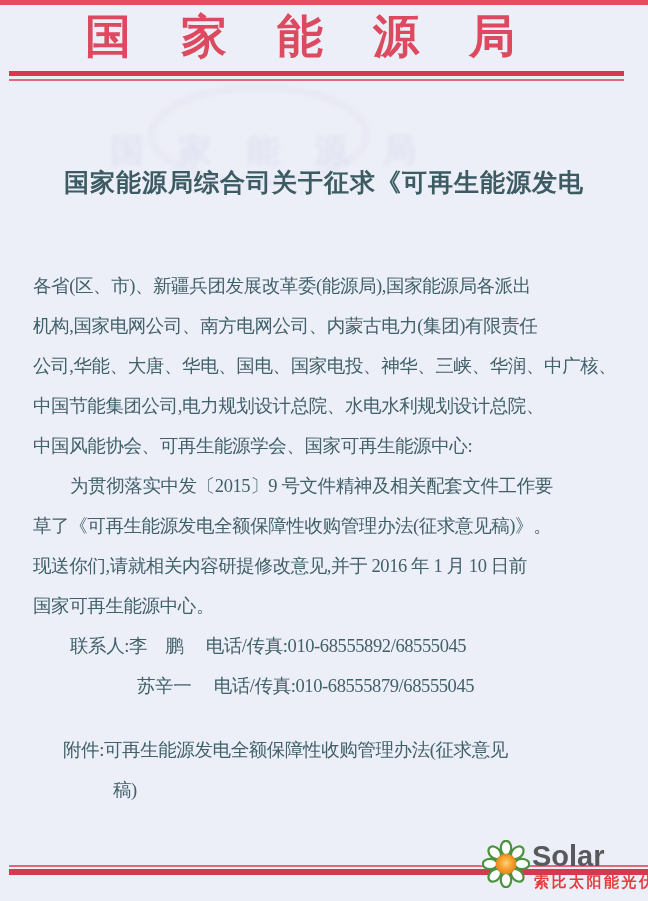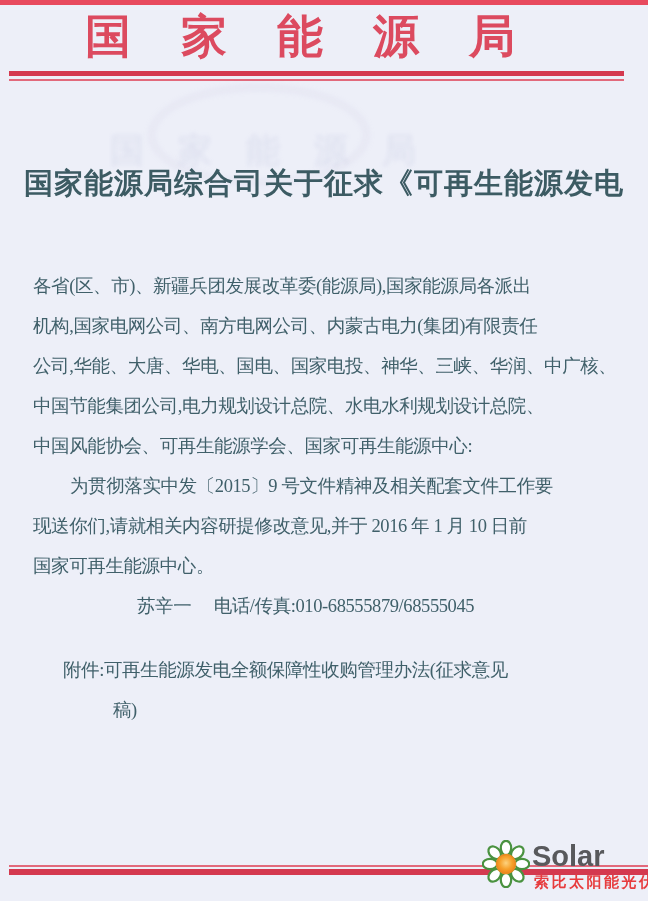--- a/index.html
+++ b/index.html
@@ -43,21 +43,21 @@
     font-size: 34px; font-weight: bold;
     color: rgba(150,158,200,0.13);
     letter-spacing: 34px; white-space: nowrap;
     filter: blur(2px);
   }
 
   
   .doc-title {
     position: absolute; left: 0; top: 160px; width: 648px;
     margin: 0; text-align: center;
-    font-size: 29px; line-height: 46px; font-weight: bold;
+    font-size: 25px; line-height: 46px; font-weight: bold;
     color: #3c5b63; letter-spacing: 1px;
   }
   .title-line { display: block; white-space: nowrap; }
 
   
   .body-text {
     position: absolute; left: 33px; top: 266px; width: 588px;
     font-size: 18.5px; line-height: 40px;
     color: #40606a;
     letter-spacing: -0.4px;
@@ -109,22 +109,24 @@
     <span class="title-line">国家能源局综合司关于征求《可再生能源发电</span>
   </h1>
 
   <div class="body-text">
     <div class="line">各省(区、市)、新疆兵团发展改革委(能源局),国家能源局各派出</div>
     <div class="line">机构,国家电网公司、南方电网公司、内蒙古电力(集团)有限责任</div>
     <div class="line">公司,华能、大唐、华电、国电、国家电投、神华、三峡、华润、中广核、</div>
     <div class="line">中国节能集团公司,电力规划设计总院、水电水利规划设计总院、</div>
     <div class="line">中国风能协会、可再生能源学会、国家可再生能源中心:</div>
     <div class="line indent">为贯彻落实中发〔2015〕9 号文件精神及相关配套文件工作要</div>
+    <div class="line">草了《可再生能源发电全额保障性收购管理办法(征求意见稿)》。</div>
     <div class="line">现送你们,请就相关内容研提修改意见,并于 2016 年 1 月 10 日前</div>
     <div class="line">国家可再生能源中心。</div>
+    <div class="line indent">联系人:李　鹏　 电话/传真:010-68555892/68555045</div>
     <div class="line contact2">苏辛一　 电话/传真:010-68555879/68555045</div>
     <div class="spacer"></div>
     <div class="line attach1">附件:可再生能源发电全额保障性收购管理办法(征求意见</div>
     <div class="line attach2">稿)</div>
   </div>
 
   <div class="bottom-rule-thin"></div>
   <div class="bottom-rule-thick"></div>
 
   <div class="watermark">

